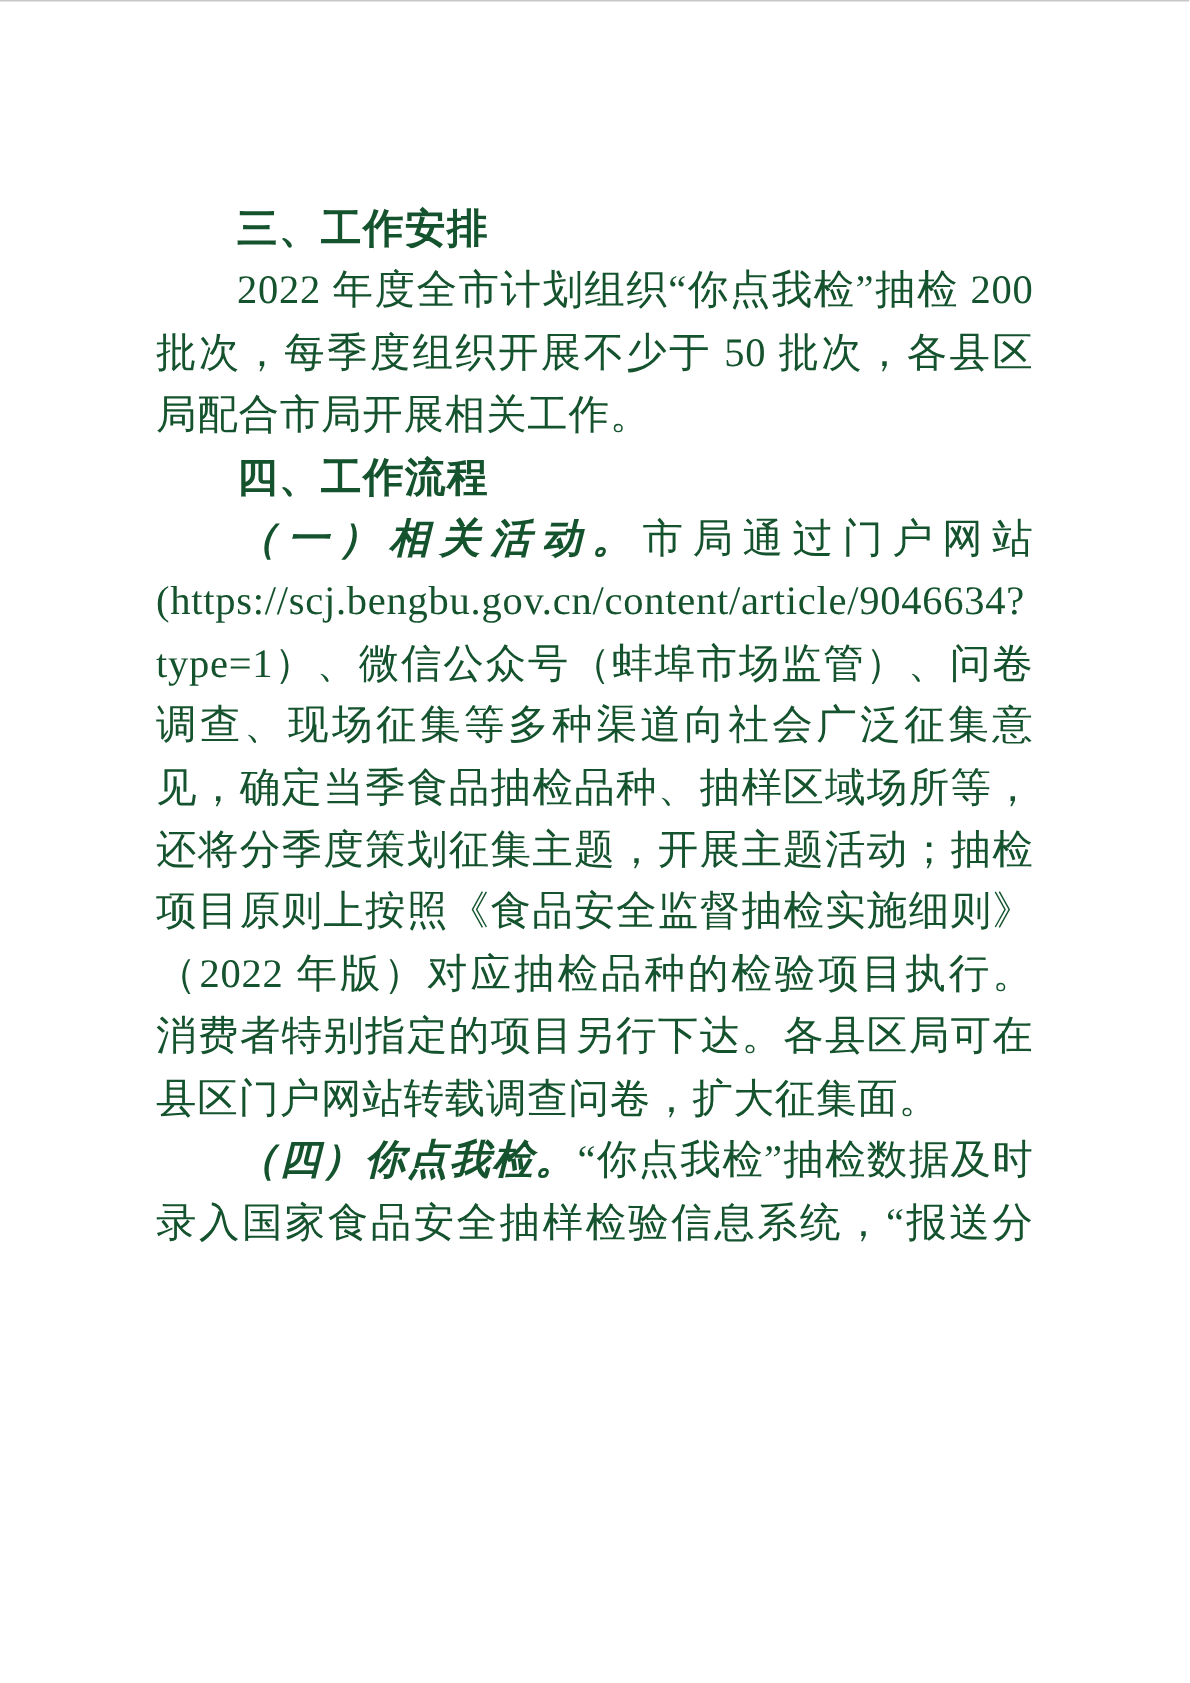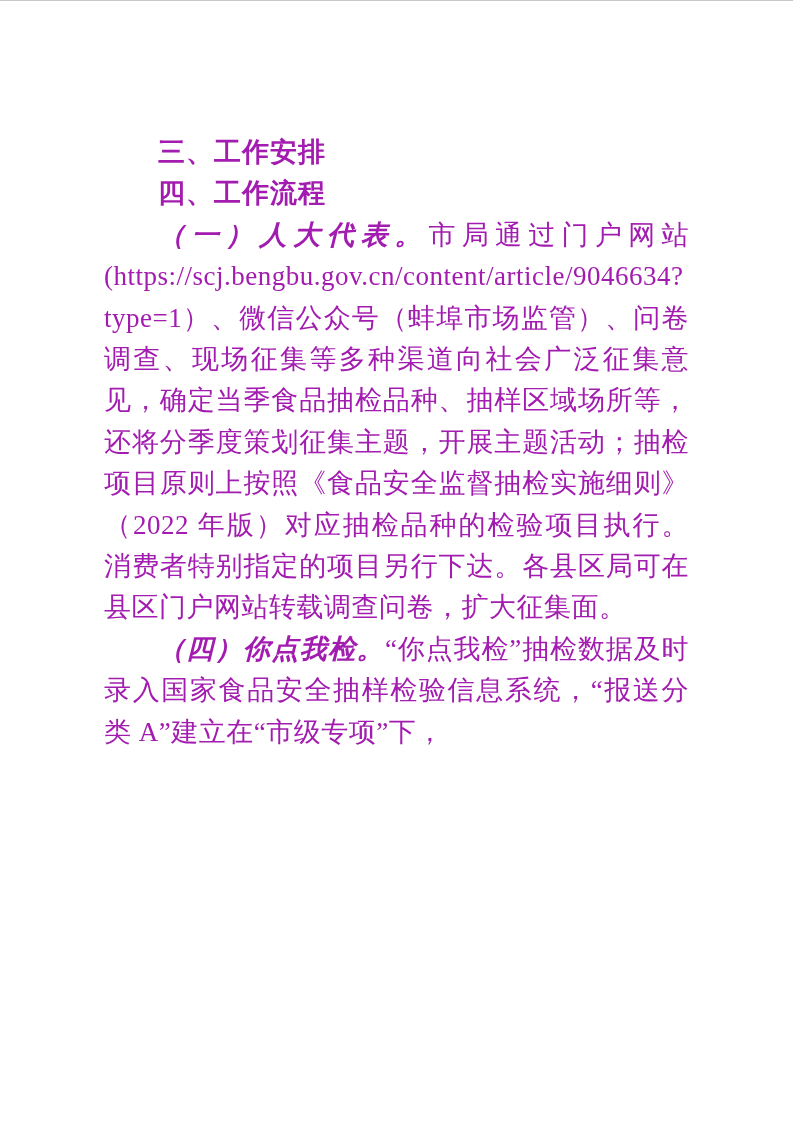--- a/index.html
+++ b/index.html
@@ -5,21 +5,21 @@
   html, body {
     margin: 0;
     padding: 0;
     background: #ffffff;
   }
   .page {
     position: relative;
     width: 793px;
     height: 834px;
     background: #ffffff;
-    color: #a21caf;
+    color: #14532d;
     overflow: hidden;
     font-family: "Liberation Serif", "DejaVu Serif", serif;
     box-sizing: border-box;
     border-top: 1px solid #c8c8c8;
   }
   .content {
     position: absolute;
     top: 131px;
     left: 104px;
     width: 585px;
@@ -60,25 +60,28 @@
   }
 </style>
 </head>
 <body>
 
 <div class="page">
   <div class="content">
 
     <h2 class="heading">三、工作安排</h2>
 
+    <p class="para">
+      <span>2022 年度全市计划组织“你点我检”抽检 200 批次，每季度组织开展不少于 50 批次，各县区局配合市局开展相关工作。</span>
+    </p>
 
     <h2 class="heading">四、工作流程</h2>
 
     <p class="para">
-      <span class="lead">（一）人大代表。</span><span>市局通过门户网站(https://scj.bengbu.gov.cn/content/article/9046634?type=1）、微信公众号（蚌埠市场监管）、问卷调查、现场征集等多种渠道向社会广泛征集意见，确定当季食品抽检品种、抽样区域场所等，还将分季度策划征集主题，开展主题活动；抽检项目原则上按照《食品安全监督抽检实施细则》（2022 年版）对应抽检品种的检验项目执行。消费者特别指定的项目另行下达。各县区局可在县区门户网站转载调查问卷，扩大征集面。</span>
+      <span class="lead">（一）相关活动。</span><span>市局通过门户网站(https://scj.bengbu.gov.cn/content/article/9046634?type=1）、微信公众号（蚌埠市场监管）、问卷调查、现场征集等多种渠道向社会广泛征集意见，确定当季食品抽检品种、抽样区域场所等，还将分季度策划征集主题，开展主题活动；抽检项目原则上按照《食品安全监督抽检实施细则》（2022 年版）对应抽检品种的检验项目执行。消费者特别指定的项目另行下达。各县区局可在县区门户网站转载调查问卷，扩大征集面。</span>
     </p>
 
 
 
     <p class="para">
       <span class="lead">（四）你点我检。</span><span>“你点我检”抽检数据及时录入国家食品安全抽样检验信息系统，“报送分类 A”建立在“市级专项”下，</span>
     </p>
 
   </div>
 

